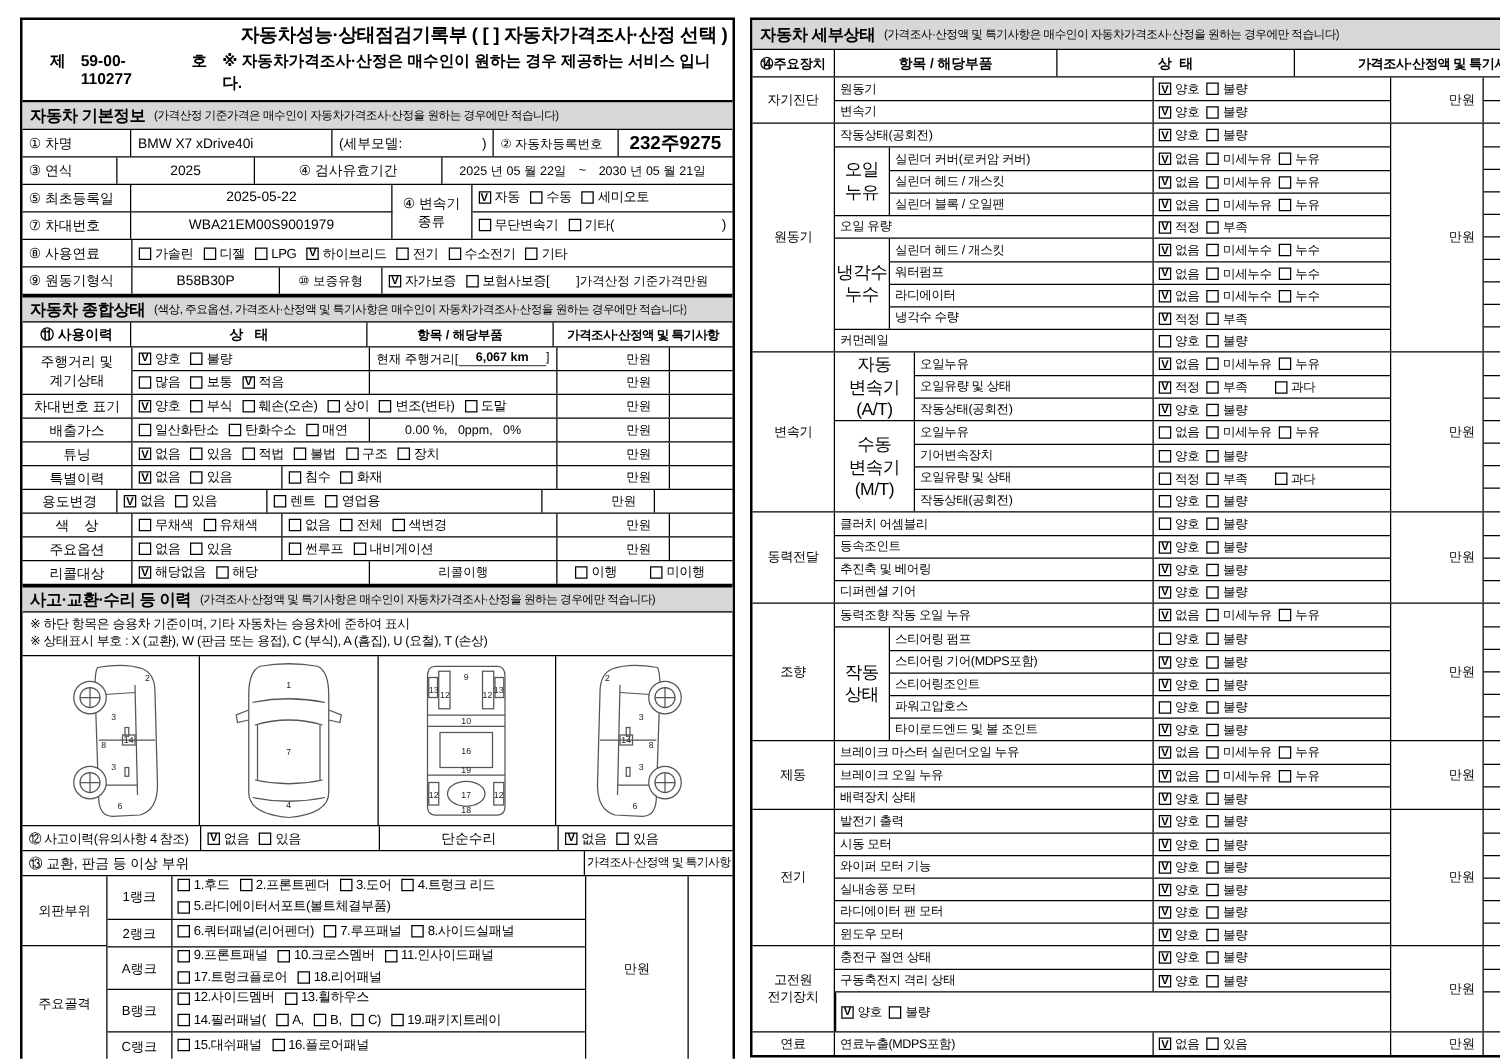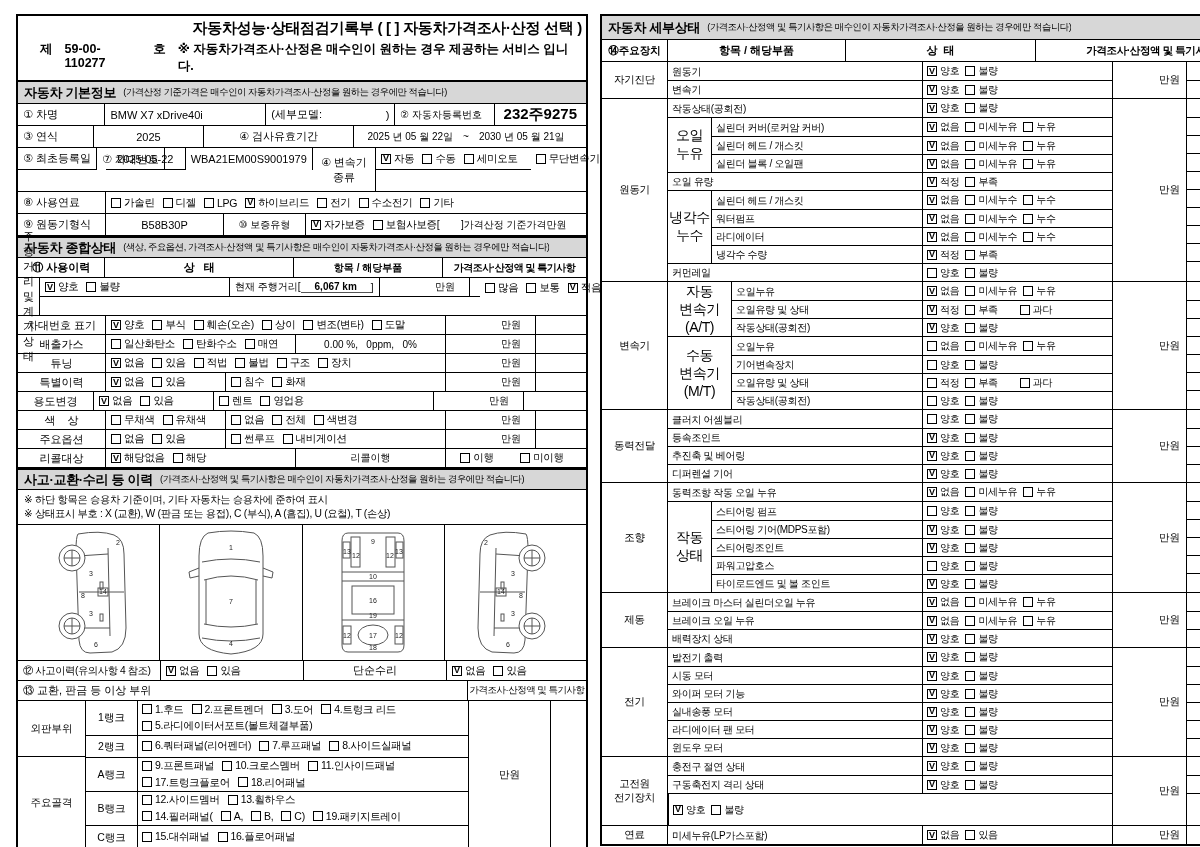--- a/index.html
+++ b/index.html
@@ -18,21 +18,21 @@
   .secbar .st{font-weight:bold;font-size:13px;letter-spacing:-.3px;white-space:nowrap}
   .secbar .sn{font-size:9.3px;letter-spacing:-.4px;white-space:nowrap;overflow:hidden}
 
   .frow{display:flex;border-bottom:1px solid #000;align-items:stretch}
   .fc{border-right:1px solid #000;padding:0 5px;display:flex;align-items:center;font-size:11px;white-space:pre;overflow:visible}
   .fc.last{border-right:none}
   .ctr{justify-content:center;text-align:center}
   .rgt{justify-content:flex-end}
   .b{font-weight:bold}
   .small{font-size:10px}
-  .col{display:flex;flex-direction:row}
+  .col{display:flex;flex-direction:column}
   .col>.sub{border-bottom:1px solid #000}
   .h22{height:22px}.h20{height:20px}.h19{height:19px}.h38{height:38px}
 
   .opt{display:inline-flex;align-items:center;margin-right:8px;white-space:nowrap}
   .opt.gap{margin-left:16px}
   .cb{width:10px;height:10px;border:1.5px solid #000;display:inline-flex;align-items:center;justify-content:center;font-size:9px;font-weight:bold;line-height:1;margin-right:3px;flex:none;background:#fff}
   .lb{font-size:10.5px;letter-spacing:-.3px}
 
   .uline{border-bottom:1.5px solid #555;padding:0 14px;font-weight:bold}
 
@@ -1384,21 +1384,21 @@
         <div class="g-nw">
           <div style="height: 18px;"></div>
           <div style="height: 18px;"></div>
           <div style="height: 32px;"></div>
         </div>
       </div>
       <div class="g-row">
         <div class="g-name">연료</div>
         <div class="g-center">
           <div class="c-row">
-            <div class="c-item">미세누유(LP가스포함)</div>
+            <div class="c-item">연료누출(MDPS포함)</div>
             <div class="c-state">
               <span class="opt">
                 <span class="cb">V</span>
                 <span class="lb">없음</span>
               </span>
               <span class="opt">
                 <span class="cb"></span>
                 <span class="lb">있음</span>
               </span>
             </div>

